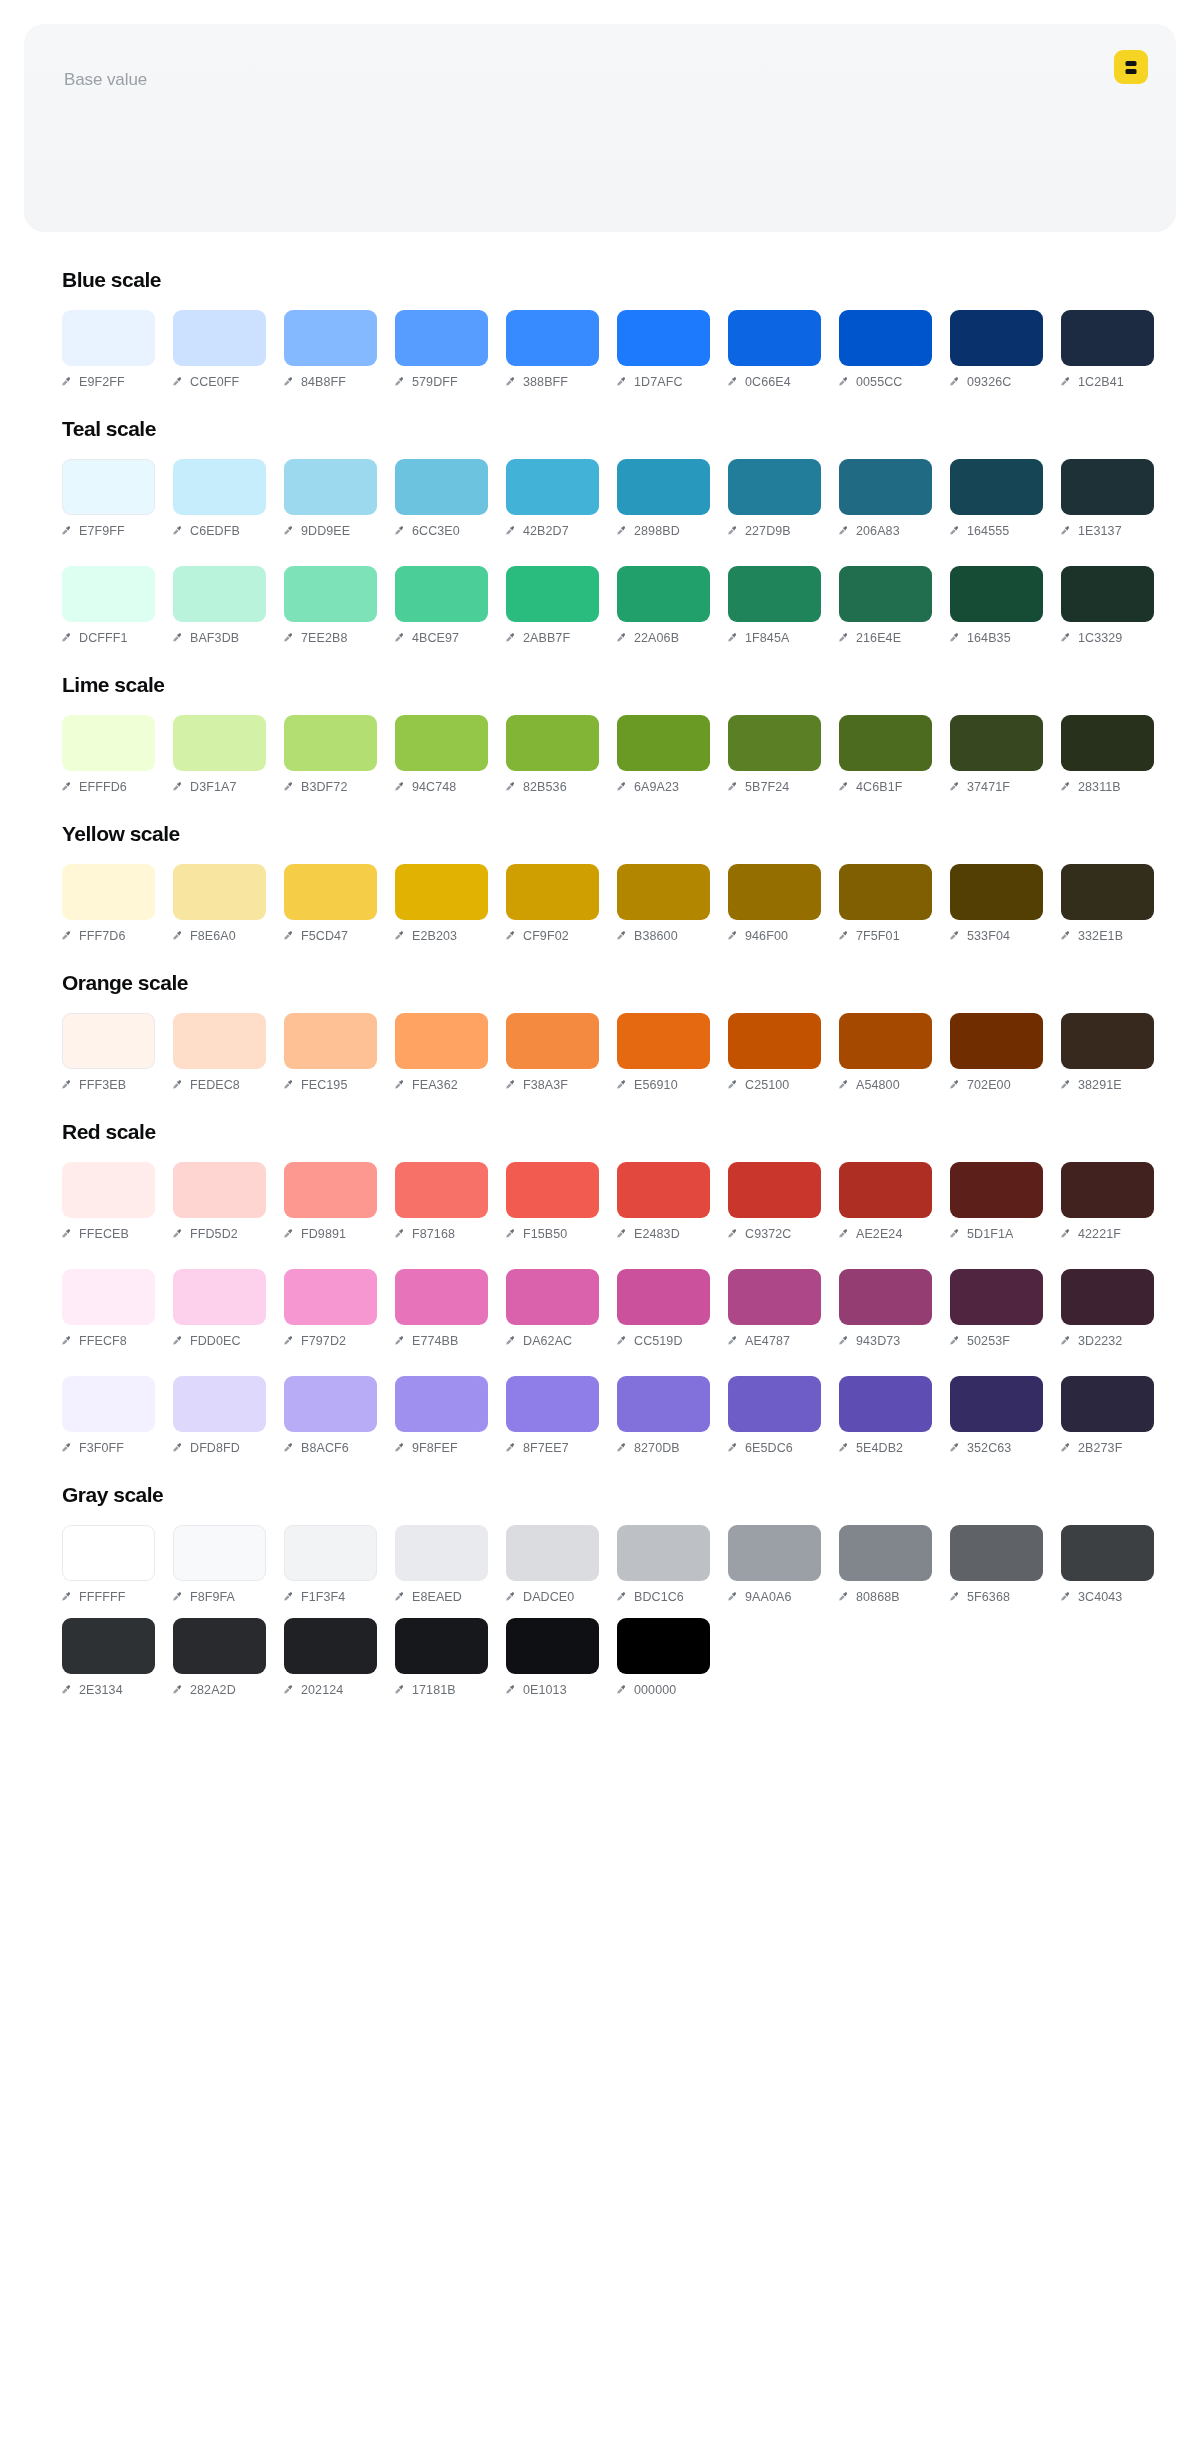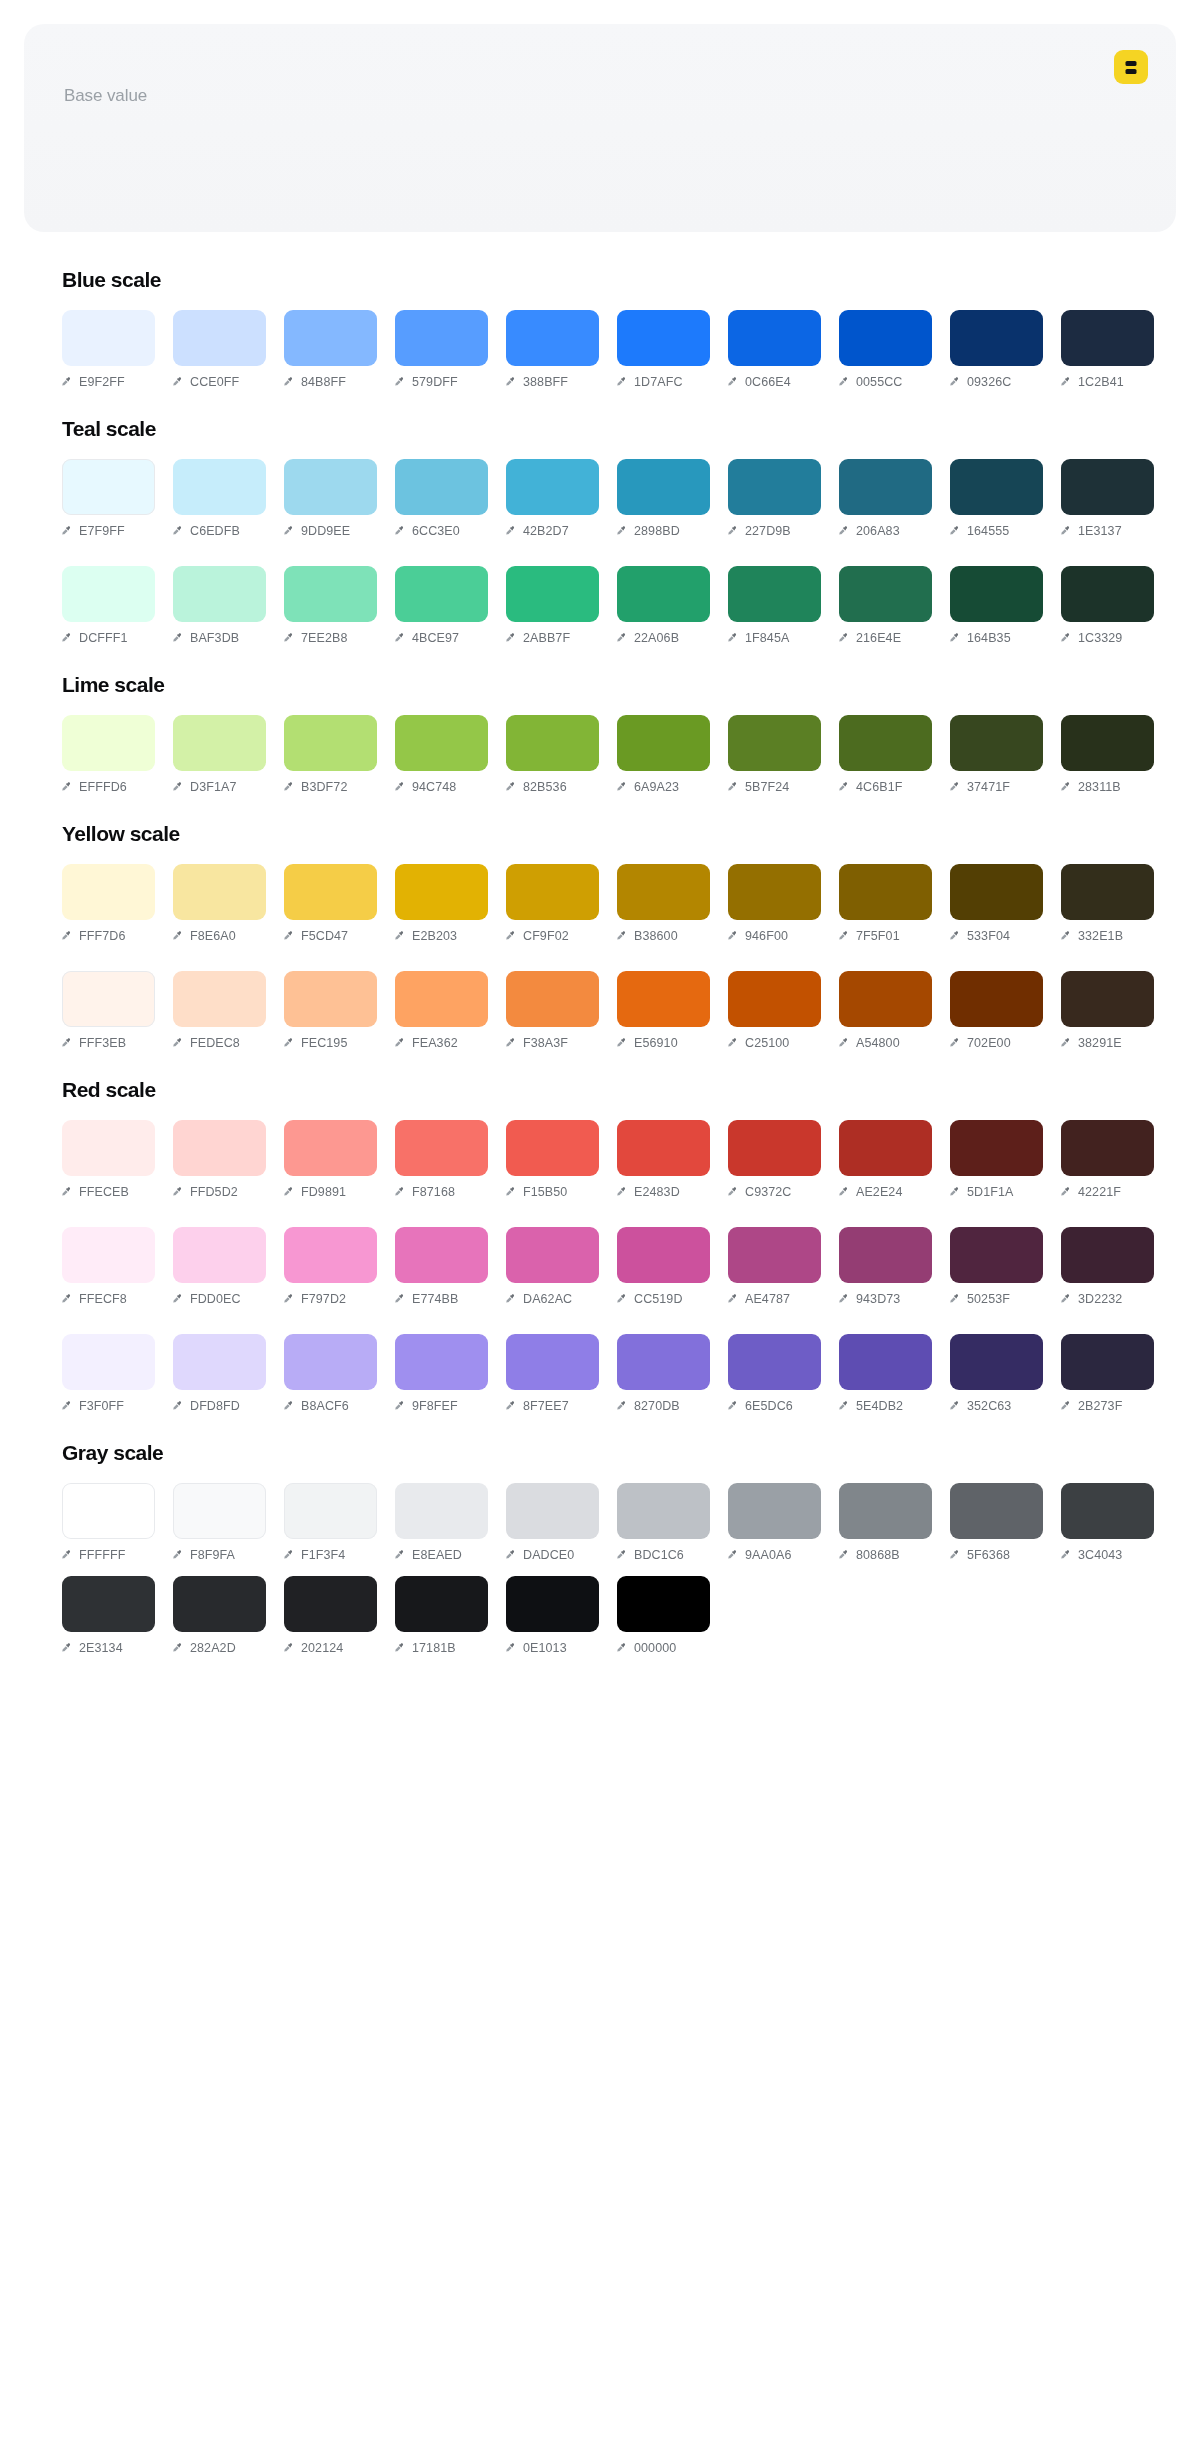--- a/index.html
+++ b/index.html
@@ -23,21 +23,21 @@
   }
   .header-title {
     font-size: 54px;
     font-weight: 700;
     letter-spacing: -1.8px;
     color: #0b0c0e;
     line-height: 1.05;
     margin-top: 16px;
   }
   .header-subtitle {
-    margin-top: 22px;
+    margin-top: 6px;
     font-size: 17px;
     color: #9aa0a6;
     font-weight: 400;
     letter-spacing: -0.1px;
   }
   .badge {
     position: absolute;
     top: 26px;
     right: 28px;
     width: 34px;
@@ -620,20 +620,21 @@
             <svg class="eyedropper" width="11" height="11" viewBox="0 0 12 12">
               <path d="M8.4 0.7c-0.55-0.55-1.4-0.55-1.95 0l-1.1 1.1 -0.35-0.35 -0.8 0.8 2.65 2.65 0.8-0.8 -0.35-0.35 1.1-1.1c0.55-0.55 0.55-1.4 0-1.95z" fill="#6b7076"></path>
               <path d="M4.2 3.5L0.9 6.8c-0.3 0.3-0.4 0.7-0.3 1.1l-0.35 1.5 1.5-0.35c0.4 0.1 0.8 0 1.1-0.3l3.3-3.3z" fill="#9aa0a6"></path>
             </svg>
             <span class="hex-text">332E1B</span>
           </div>
         </div>
       </div>
     </div>
     <div class="scale-section">
+      <div class="scale-title">Orange scale</div>
       <div class="swatch-grid">
         <div class="swatch-cell">
           <div class="swatch-chip bordered" style="background: rgb(255, 243, 235);"></div>
           <div class="swatch-label">
             <svg class="eyedropper" width="11" height="11" viewBox="0 0 12 12">
               <path d="M8.4 0.7c-0.55-0.55-1.4-0.55-1.95 0l-1.1 1.1 -0.35-0.35 -0.8 0.8 2.65 2.65 0.8-0.8 -0.35-0.35 1.1-1.1c0.55-0.55 0.55-1.4 0-1.95z" fill="#6b7076"></path>
               <path d="M4.2 3.5L0.9 6.8c-0.3 0.3-0.4 0.7-0.3 1.1l-0.35 1.5 1.5-0.35c0.4 0.1 0.8 0 1.1-0.3l3.3-3.3z" fill="#9aa0a6"></path>
             </svg>
             <span class="hex-text">FFF3EB</span>
           </div>

